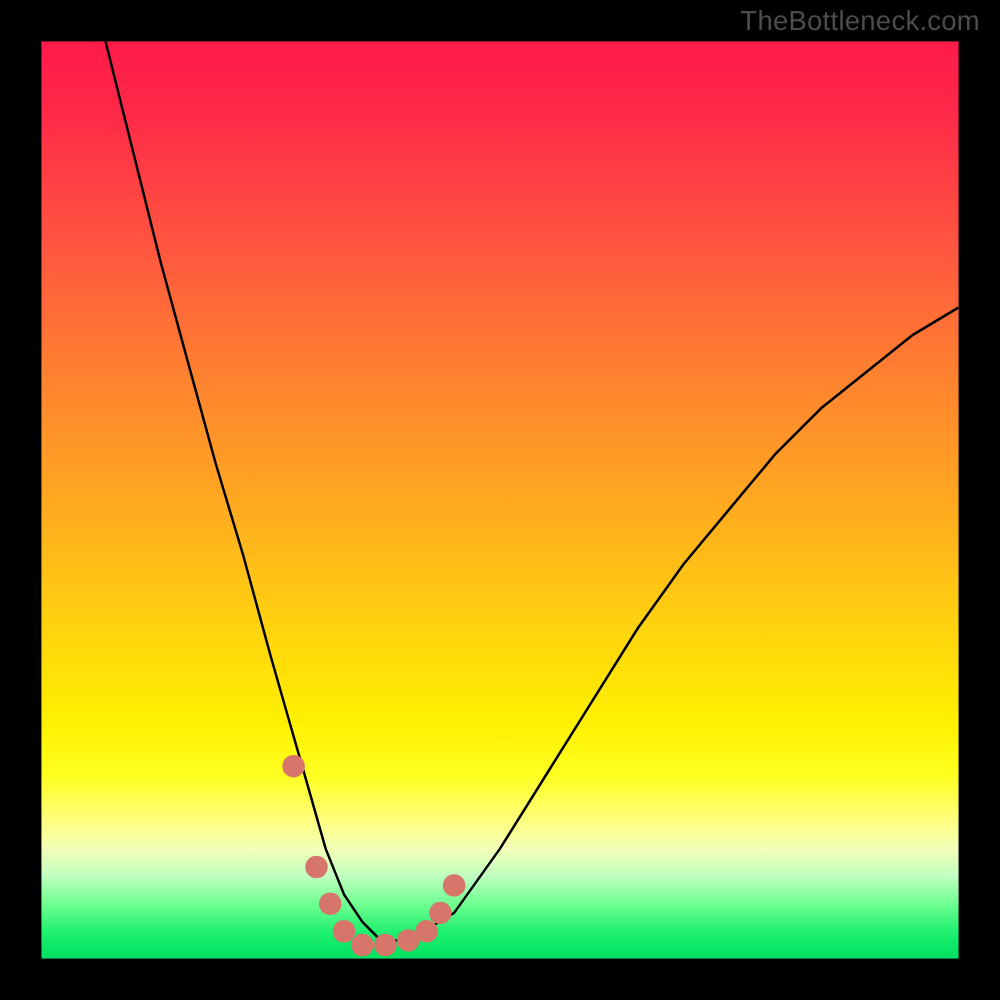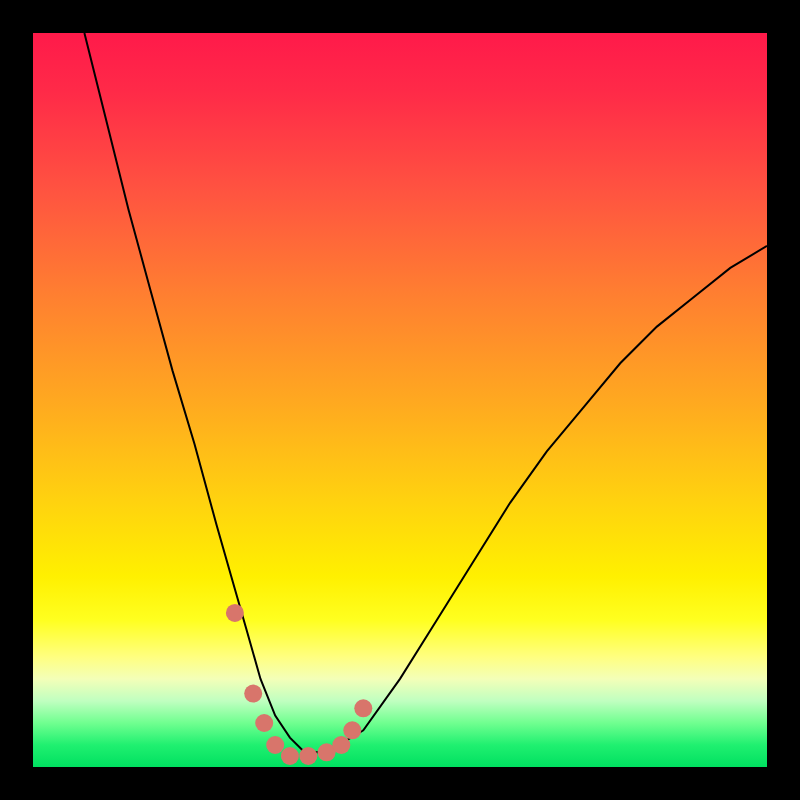--- a/index.html
+++ b/index.html
@@ -60,20 +60,21 @@
     position: absolute;
     inset: 0;
     width: 734px;
     height: 734px;
   }
 </style>
 </head>
 <body>
 
 <div class="frame">
+  <div class="watermark">TheBottleneck.com</div>
 
   <div class="plot-area">
     <div class="gradient-bg"></div>
 
     <svg class="curve" viewBox="0 0 734 734" preserveAspectRatio="none">
       <path id="main-curve" fill="none" stroke="#000000" stroke-width="2" d="M51.4 0.0 L73.4 88.1 L95.4 176.2 L117.4 256.9 L139.5 337.6 L161.5 411.0 L183.5 491.8 L198.2 543.2 L212.9 594.5 L227.5 645.9 L242.2 682.6 L256.9 704.6 L271.6 719.3 L293.6 719.3 L330.3 697.3 L367.0 645.9 L403.7 587.2 L440.4 528.5 L477.1 469.8 L513.8 418.4 L550.5 374.3 L587.2 330.3 L623.9 293.6 L660.6 264.2 L697.3 234.9 L734.0 212.9"></path>
       <g id="dots">
           <circle cx="201.9" cy="579.9" r="9" fill="#d8756b"></circle>
           <circle cx="220.2" cy="660.6" r="9" fill="#d8756b"></circle>
           <circle cx="231.2" cy="690.0" r="9" fill="#d8756b"></circle>

